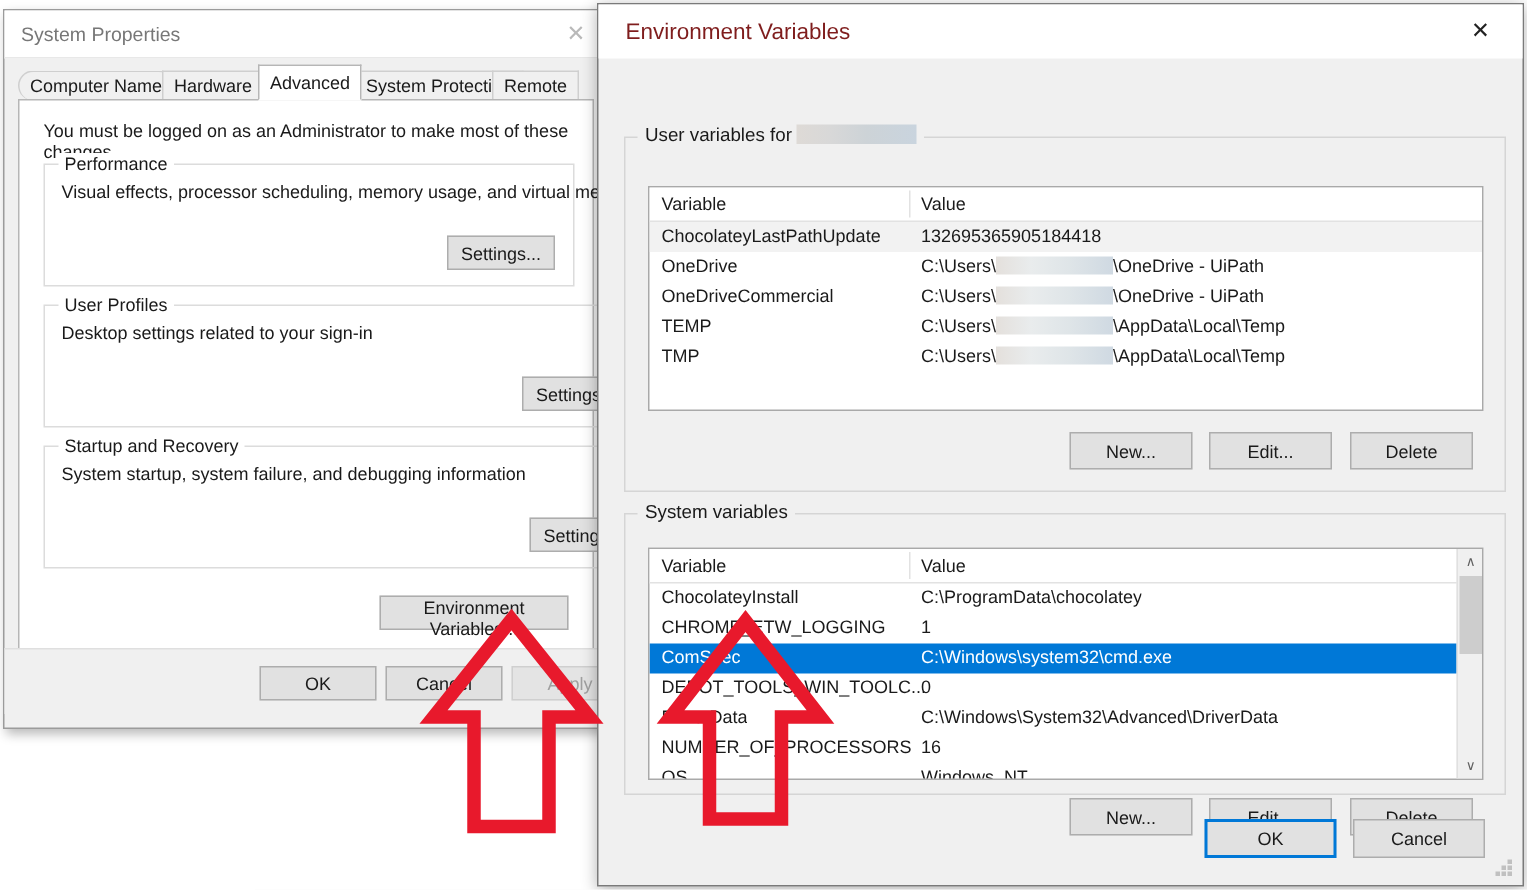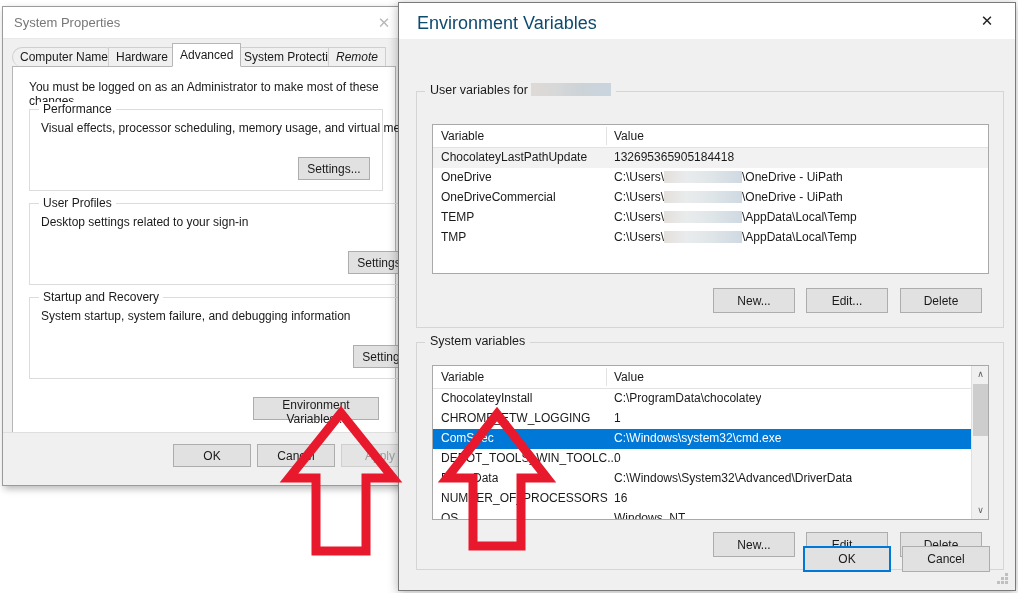--- a/index.html
+++ b/index.html
@@ -74,21 +74,21 @@
     background:#f0f0f0; border-top:1px solid #dfdfdf;
   }
 
   
   .envwin {
     position:absolute; left:398px; top:2px; width:618px; height:589px;
     background:#f0f0f0; border:1px solid #7a7a7a;
     box-shadow: 0 2px 10px rgba(0,0,0,0.30);
   }
   .ev-titlebar { position:relative; height:36px; background:#ffffff; }
-  .ev-title { position:absolute; left:18px; top:10px; font-size:18px; color:#0c4a6e; }
+  .ev-title { position:absolute; left:18px; top:10px; font-size:15px; color:#7f1d1d; }
   .ev-close { position:absolute; right:8px; top:6px; width:40px; height:24px;
               text-align:center; line-height:24px; font-size:15px; color:#222; }
   .ev-body { position:relative; height: 551px; }
 
   .ev-group { position:absolute; border:1px solid #d5d5d5; }
   .ev-legend {
     position:absolute; top:-9px; left:8px; background:#f0f0f0;
     padding:0 5px; font-size:12.5px; color:#1a1a1a; white-space:nowrap;
   }
   .redact {
@@ -147,21 +147,21 @@
       <div class="sp-title">System Properties</div>
       <div class="sp-close">✕</div>
     </div>
 
     <div class="sp-body">
       <div class="tabstrip">
         <div class="tab" style="left:0px;border-radius:10px;">Computer Name</div>
         <div class="tab" style="left:96px;">Hardware</div>
         <div class="tab active" style="left:160px;">Advanced</div>
         <div class="tab" style="left:224px;">System Protection</div>
-        <div class="tab" style="left:316px;font-style:italic;">Remote</div>
+        <div class="tab" style="left:316px;">Remote</div>
       </div>
 
       <div class="tabpanel">
         <div class="intro-text">You must be logged on as an Administrator to make most of these changes.</div>
 
         <div class="groupbox" style="left:16px; top:42px; width:354px; height:82px;">
           <div class="group-legend">Performance</div>
           <div class="group-desc">Visual effects, processor scheduling, memory usage, and virtual memory</div>
           <button class="btn" style="position:absolute; right:12px; bottom:10px; width:72px; height:23px;">Settings...</button>
         </div>
@@ -235,21 +235,21 @@
             <div class="c c-var">TMP</div>
             <div class="c c-val"><span>C:\Users\</span><span class="redact sm"></span><span>\AppData\Local\Temp</span></div>
           </div>
         </div>
 
         <button class="btn" style="position:absolute; left:296px; top:196px; width:82px; height:25px;">New...</button>
         <button class="btn" style="position:absolute; left:389px; top:196px; width:82px; height:25px;">Edit...</button>
         <button class="btn" style="position:absolute; left:483px; top:196px; width:82px; height:25px;">Delete</button>
       </div>
 
-      <div class="ev-group" style="left:17px; top:303px; width:588px; height:228px;">
+      <div class="ev-group" style="left:17px; top:303px; width:588px; height:188px;">
         <div class="ev-legend">System variables</div>
 
         <div class="listbox" style="left:15px; top:22px; width:557px; height:155px;">
           <div class="lb-head">
             <div class="h" style="left:8px;">Variable</div>
             <div class="divider" style="left:173px;"></div>
             <div class="h" style="left:181px;">Value</div>
           </div>
 
           <div class="row">

